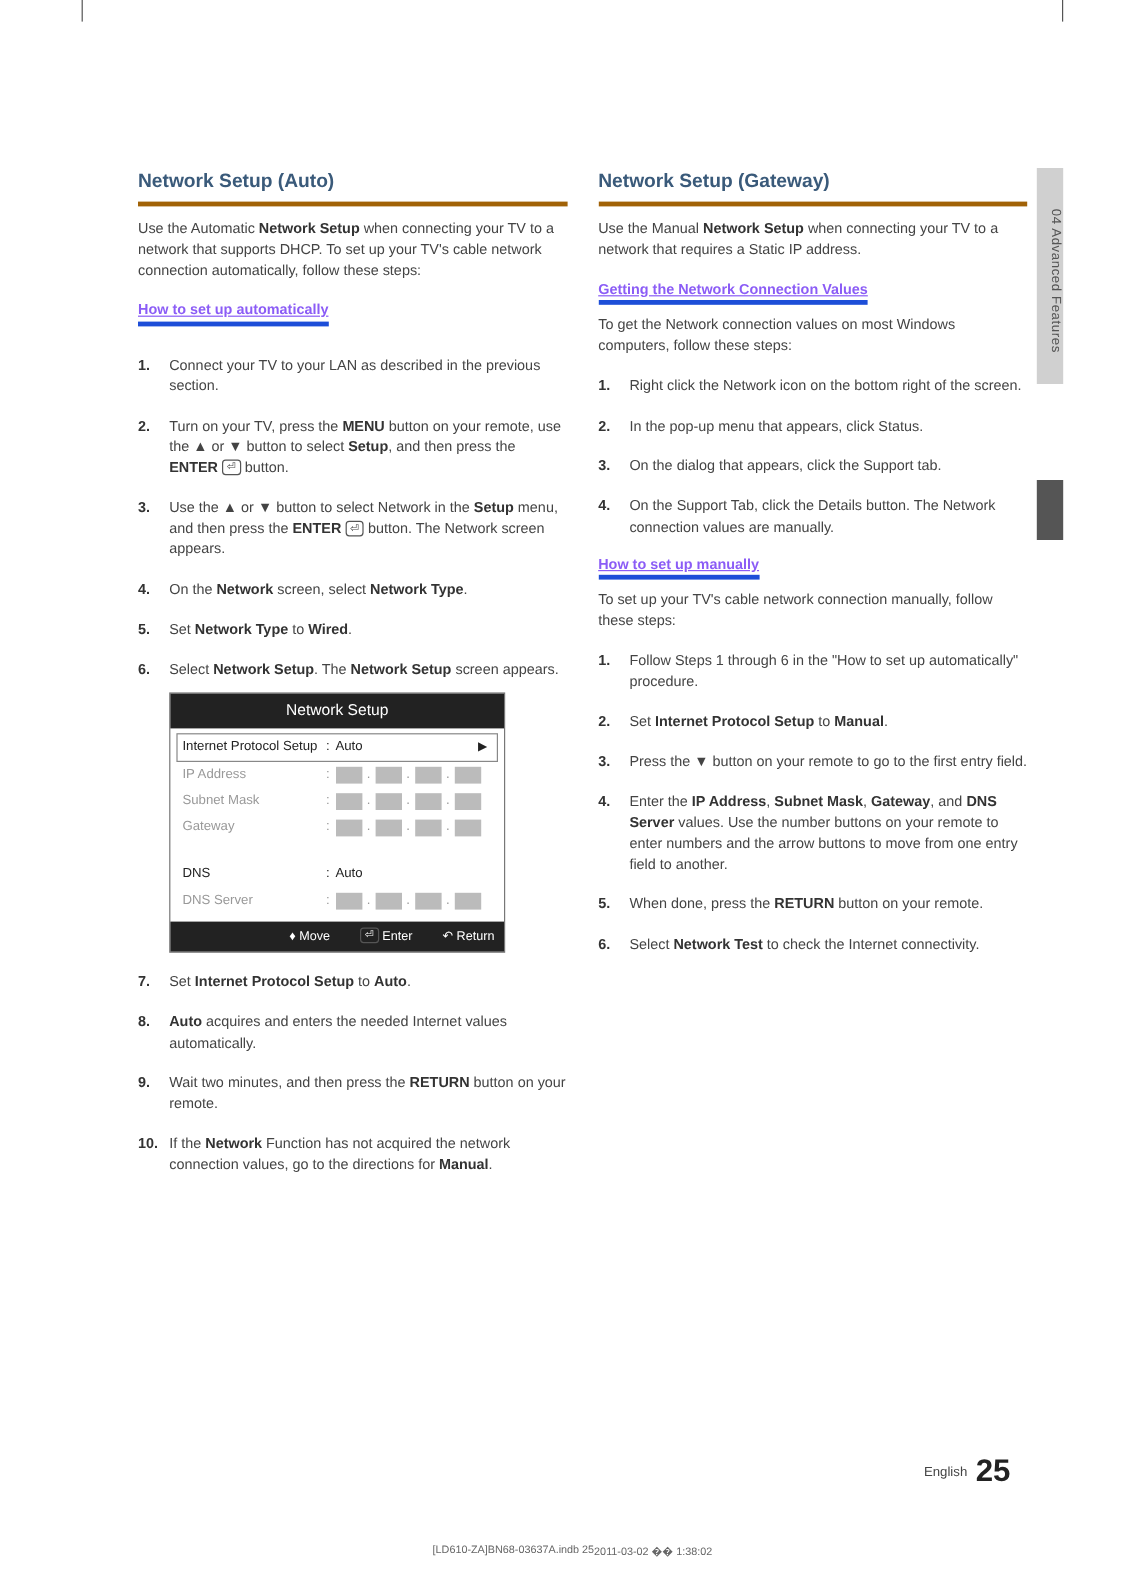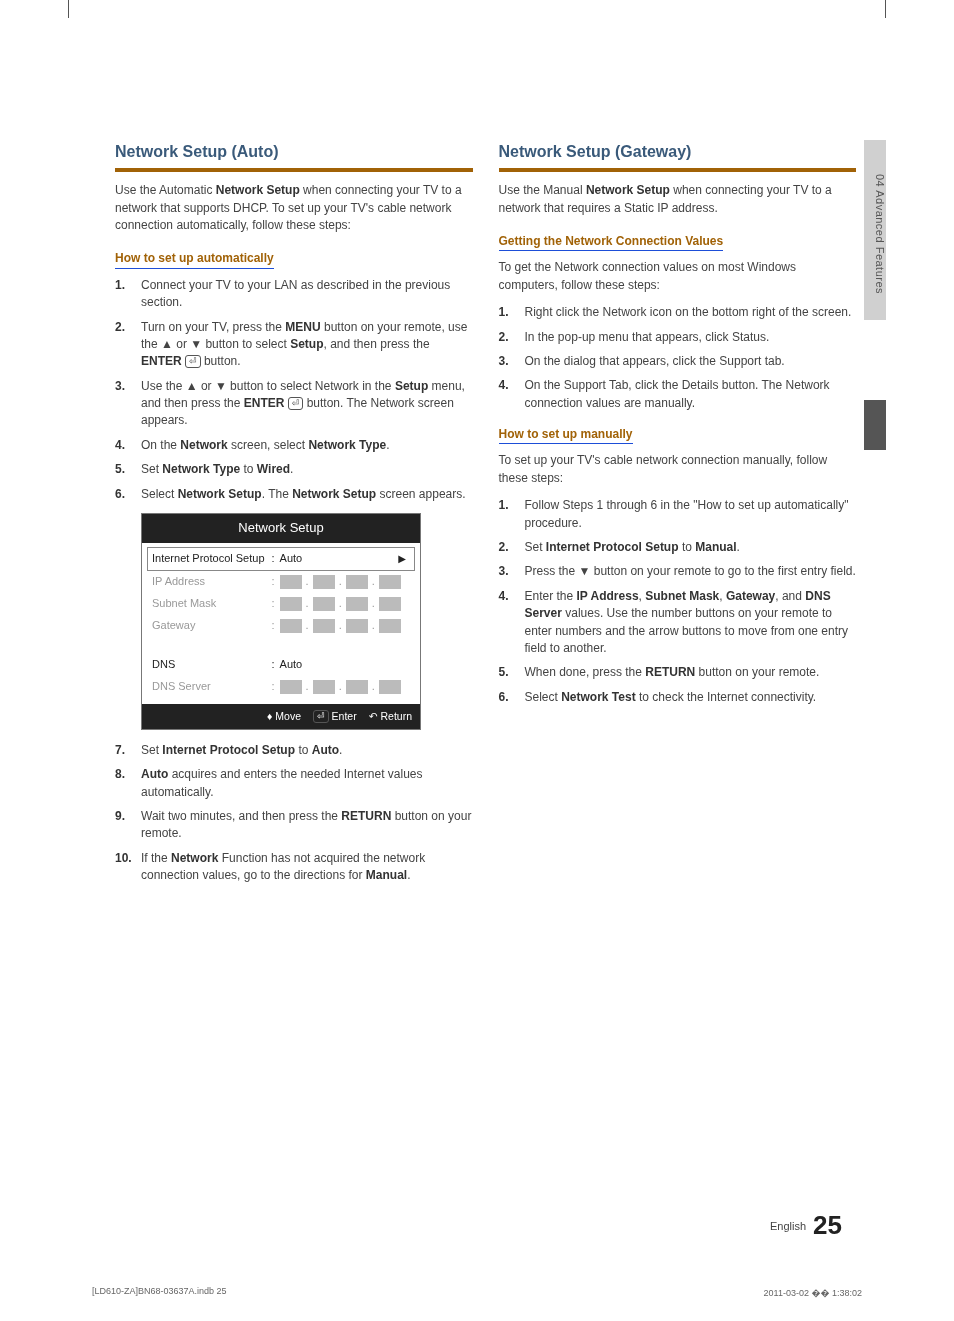--- a/index.html
+++ b/index.html
@@ -68,34 +68,36 @@
     font-weight: bold;
     color: #3a5a7a;
     border-bottom: 4px solid #a16207;
     padding-bottom: 5px;
     margin-bottom: 10px;
   }
   .intro { margin-bottom: 10px; }
   .subhead {
     font-weight: bold;
     display: inline-block;
-    border-bottom: 1px solid #1d4ed8;
+    border-bottom: 4px solid #1d4ed8;
     margin: 6px 0 8px 0;
-    color: #a16207;
+    color: #8b5cf6;
+    text-decoration: underline;
   }
   ol.steps {
     list-style: none;
     counter-reset: step;
     margin-bottom: 8px;
   }
   ol.steps > li {
     counter-increment: step;
     position: relative;
     padding-left: 26px;
     margin-bottom: 7px;
+    margin-top: 16px;
   }
   ol.steps > li::before {
     content: counter(step) ".";
     position: absolute;
     left: 0;
     font-weight: bold;
     color: #333;
   }
   .b { font-weight: bold; color: #333; }
   .enter-icon {
@@ -142,21 +144,21 @@
   .dot { color: #999; font-size: 11px; padding: 0 1px;}
   .ns-row.dns-head { color: #222; margin-top: 17px; }
   .ns-footer {
     background: #222;
     color: #fff;
     font-size: 10.5px;
     text-align: right;
     padding: 5px 8px;
     display: flex;
     justify-content: flex-end;
-    gap: 12px;
+    gap: 25px;
   }
   .ns-footer .sym { margin-right: 3px; }
 
   .page-foot-right {
     position: absolute;
     right: 112px;
     bottom: 80px;
     font-size: 11px;
     color: #444;
   }
@@ -166,21 +168,21 @@
     color: #222;
     vertical-align: -4px;
     margin-left: 4px;
   }
   .print-footer {
     position: absolute;
     bottom: 22px;
     left: 92px;
     right: 92px;
     display: flex;
-    justify-content: space-between;
+    justify-content: center;
     font-size: 9px;
     color: #666;
   }
 </style>
 </head>
 <body>
 
 <div class="crop-marks"></div>
 
 <div class="side-tab">04   Advanced Features</div>

